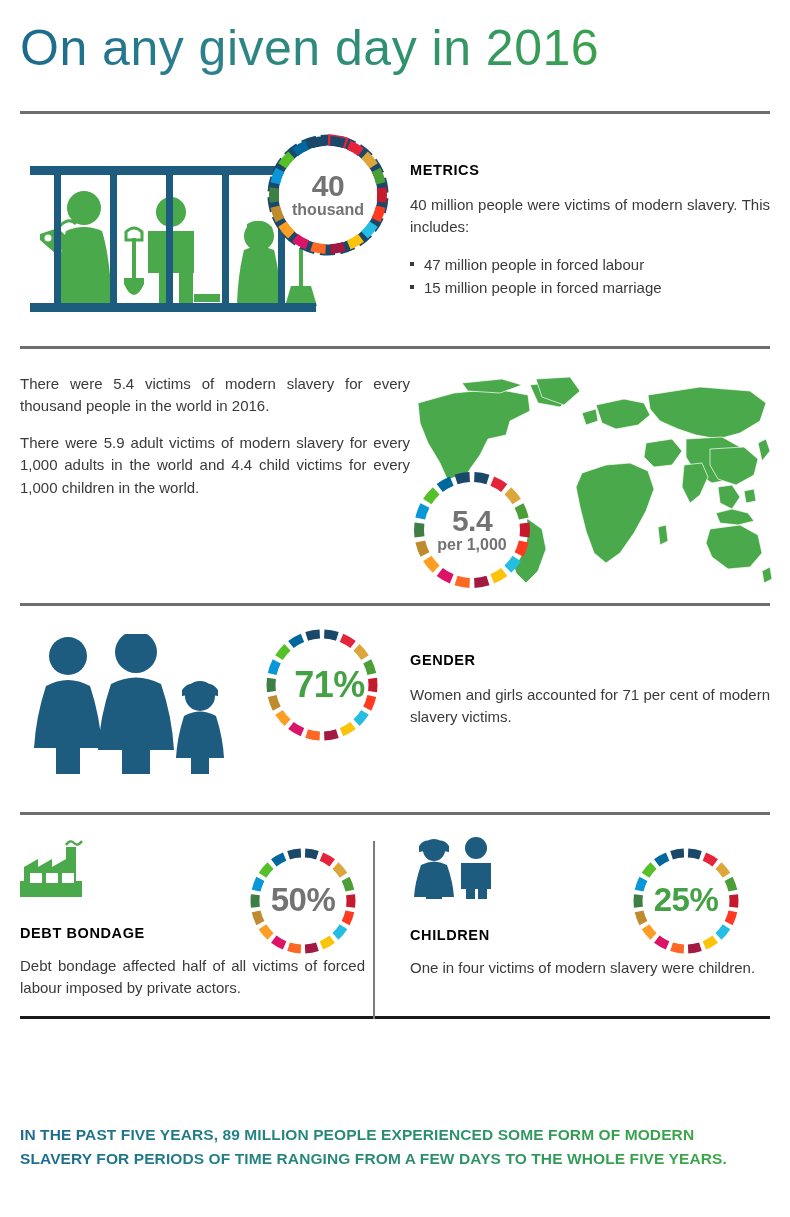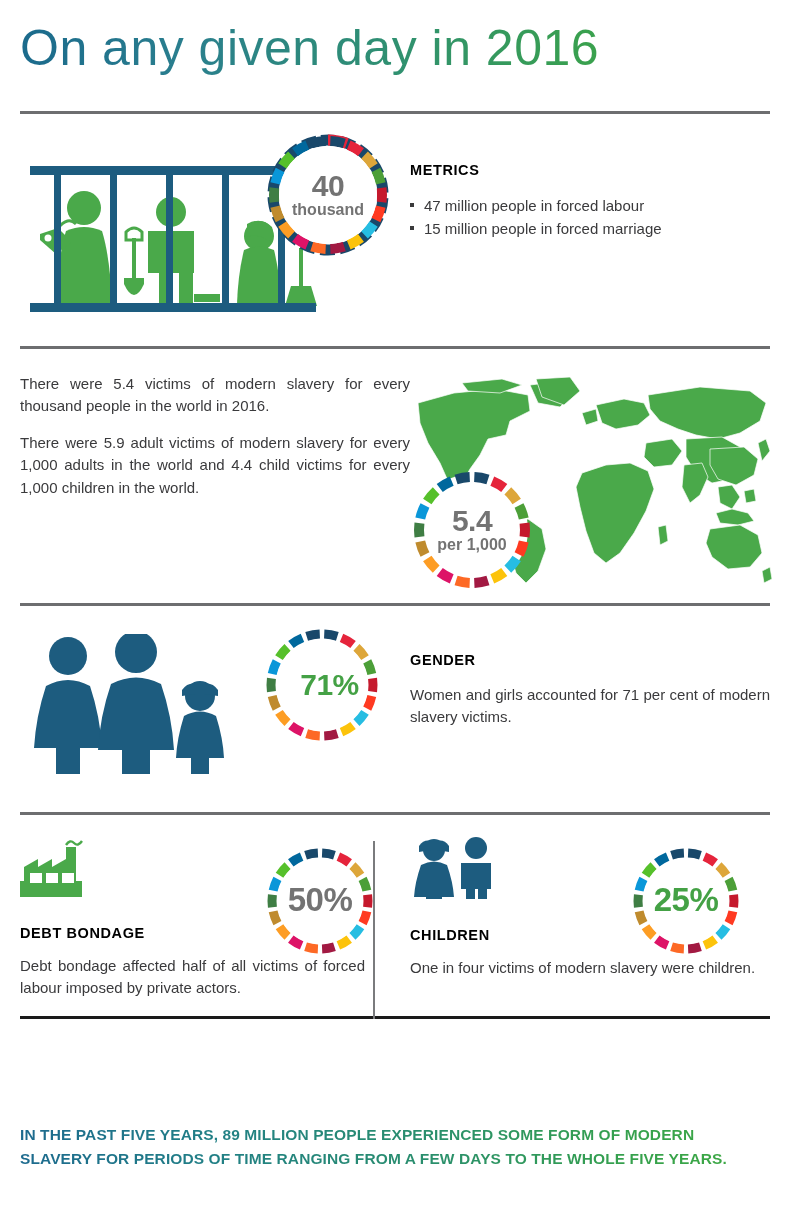--- a/index.html
+++ b/index.html
@@ -234,20 +234,21 @@
       </svg>
       <div class="label">
         <span class="big navy-txt">40</span>
         <span class="small navy-txt">thousand</span>
       </div>
     </div>
   </div>
 
   <div class="col-right" style="padding-top:22px;">
     <p class="kicker">METRICS</p>
+    <p class="body-text">40 million people were victims of modern slavery. This includes:</p>
     <ul class="bullets">
       <li>47 million people in forced labour</li>
       <li>15 million people in forced marriage</li>
     </ul>
   </div>
 </div>
 
 <div class="rule" style="margin-top:26px;"></div>
 
 <div class="section" style="margin-top:24px;">
@@ -370,21 +371,21 @@
             <path d="M 13.762447507910693 82.54917927498673 A 51 51 0 0 1 9.208903636883406 70.03842031084326" stroke="#bf8b2e" stroke-width="9" stroke-linecap="butt" fill="none"></path>
             <path d="M 8.436312069935667 65.65683580322263 A 51 51 0 0 1 8.436312069935667 52.34316419677738" stroke="#3f7e44" stroke-width="9" stroke-linecap="butt" fill="none"></path>
             <path d="M 9.208903636883399 47.96157968915675 A 51 51 0 0 1 13.762447507910686 35.45082072501328" stroke="#0a97d9" stroke-width="9" stroke-linecap="butt" fill="none"></path>
             <path d="M 15.98703626354282 31.597719974312 A 51 51 0 0 1 24.54489941160132 21.398855822683686" stroke="#56c02b" stroke-width="9" stroke-linecap="butt" fill="none"></path>
             <path d="M 27.953167120555236 18.538979645147016 A 51 51 0 0 1 39.48314494938043 11.882143841924368" stroke="#00689d" stroke-width="9" stroke-linecap="butt" fill="none"></path>
             <path d="M 43.664004225282035 10.360435511840436 A 51 51 0 0 1 56.77541124436786 8.048540699325251" stroke="#19486a" stroke-width="9" stroke-linecap="butt" fill="none"></path>
           </g>
         <circle cx="59" cy="59" r="46" fill="#ffffff"></circle>
       </svg>
       <div class="label">
-        <span class="big green-txt" style="font-size:30px;margin-left:15px;">71%</span>
+        <span class="big green-txt" style="font-size:36px;margin-left:15px;">71%</span>
       </div>
     </div>
   </div>
   <div class="col-right" style="padding-top:24px;">
     <p class="kicker">GENDER</p>
     <p class="body-text last">Women and girls accounted for 71 per cent of modern slavery victims.</p>
   </div>
 </div>
 
 <div class="rule" style="margin-top:24px;"></div>
@@ -404,21 +405,21 @@
         <rect x="10" y="36" width="12" height="10"></rect>
         <rect x="26" y="36" width="12" height="10"></rect>
         <rect x="42" y="36" width="12" height="10"></rect>
       </g>
       <path d="M46 8 q4 -6 8 -2 q4 4 8 -2" stroke="#4aa94a" stroke-width="2.4" fill="none"></path>
     </svg>
 
     <p class="kicker" style="margin-top:26px; margin-bottom:14px;">DEBT BONDAGE</p>
     <p class="body-text last" style="max-width:345px;">Debt bondage affected half of all victims of forced labour imposed by private actors.</p>
 
-    <div class="donut" style="position:absolute; left:244px; top:8px; width:112px; height:112px;">
+    <div class="donut" style="position:absolute; left:227px; top:8px; width:112px; height:112px;">
       <svg width="112" height="112" viewBox="0 0 112 112">
         <circle cx="56" cy="56" r="51" fill="#ffffff"></circle>
         <g class="sdg-dashes">
             <path d="M 58.09373059353614 8.045685364070827 A 48 48 0 0 1 70.43387837620512 10.221586364085113" stroke="#19486a" stroke-width="9" stroke-linecap="butt" fill="none"></path>
             <path d="M 74.36880475352432 11.65378243945824 A 48 48 0 0 1 85.2205485924186 17.91903966602071" stroke="#e5243b" stroke-width="9" stroke-linecap="butt" fill="none"></path>
             <path d="M 88.42832996555168 20.610687833114042 A 48 48 0 0 1 96.48278939901851 30.209618799352455" stroke="#dda63a" stroke-width="9" stroke-linecap="butt" fill="none"></path>
             <path d="M 98.57651999255464 33.83606656471837 A 48 48 0 0 1 102.8622083417568 45.61089853097106" stroke="#4c9f38" stroke-width="9" stroke-linecap="butt" fill="none"></path>
             <path d="M 103.5893533459429 49.734742773437524 A 48 48 0 0 1 103.5893533459429 62.265257226562476" stroke="#c5192d" stroke-width="9" stroke-linecap="butt" fill="none"></path>
             <path d="M 102.8622083417568 66.38910146902894 A 48 48 0 0 1 98.57651999255464 78.16393343528162" stroke="#ff3a21" stroke-width="9" stroke-linecap="butt" fill="none"></path>
             <path d="M 96.48278939901851 81.79038120064754 A 48 48 0 0 1 88.42832996555168 91.38931216688596" stroke="#26bde2" stroke-width="9" stroke-linecap="butt" fill="none"></path>

